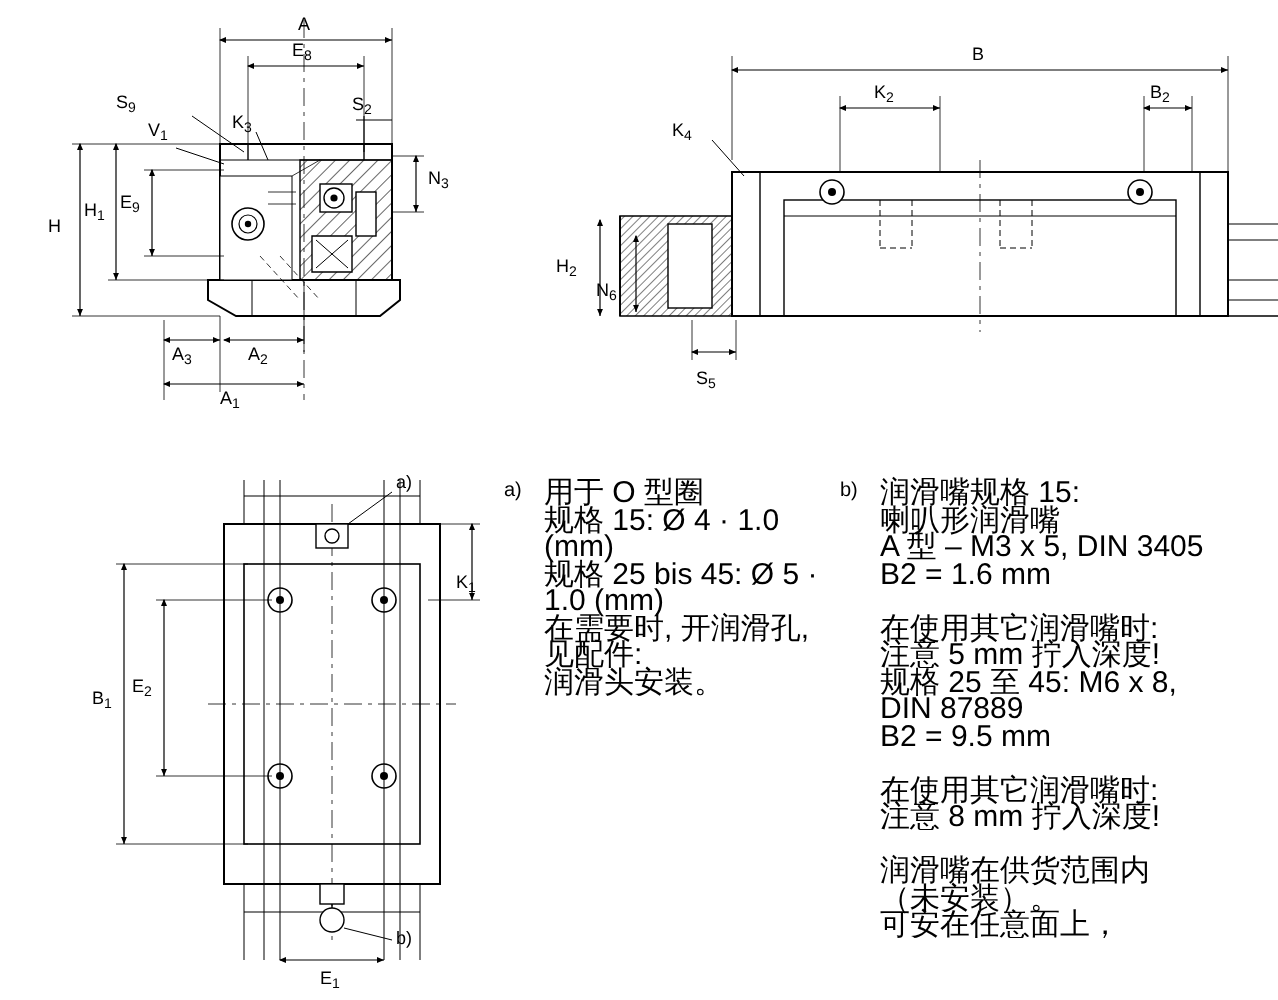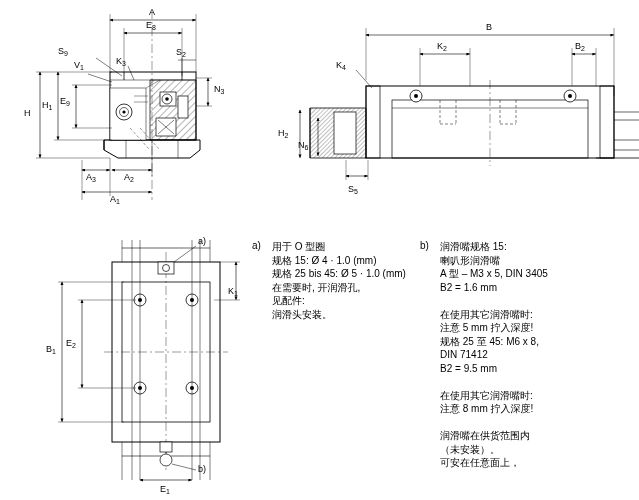--- a/index.html
+++ b/index.html
@@ -8,21 +8,21 @@
     background:#ffffff;
     font-family:"Liberation Sans", sans-serif;
     color:#000;
     overflow:hidden;
     position:relative;
   }
   #root{position:absolute;left:0;top:0;width:639px;height:500px;}
   .lbl{position:absolute;font-size:9px;line-height:10px;white-space:nowrap;}
   .lbl i{font-style:normal;font-size:7px;vertical-align:-2px;}
   svg{position:absolute;left:0;top:0;}
-  .txtblock{position:absolute;font-size:10px;line-height:13.5px;white-space:pre-line;}
+  .txtblock{position:absolute;font-size:15px;line-height:13.5px;white-space:pre-line;}
   .caption-letter{position:absolute;font-size:10px;}
 </style>
 </head>
 <body>
 
 <div id="root">
 
   <svg width="639" height="500" viewBox="0 0 639 500">
     <defs>
       <marker id="ah" markerWidth="7" markerHeight="7" refX="6" refY="2.5" orient="auto">
@@ -256,21 +256,21 @@
 
   <div class="caption-letter" style="left:420px;top:240px;"><span>b)</span></div>
   <div class="txtblock" style="left:440px;top:240px;width:170px;">润滑嘴规格 15:
 喇叭形润滑嘴
 A 型 – M3 x 5, DIN 3405
 B2 = 1.6 mm
 
 在使用其它润滑嘴时:
 注意 5 mm 拧入深度!
 规格 25 至 45: M6 x 8,
-DIN 71412
+DIN 87889
 B2 = 9.5 mm
 
 在使用其它润滑嘴时:
 注意 8 mm 拧入深度!
 
 润滑嘴在供货范围内
 （未安装）。
 可安在任意面上，</div>
 
 </div>

